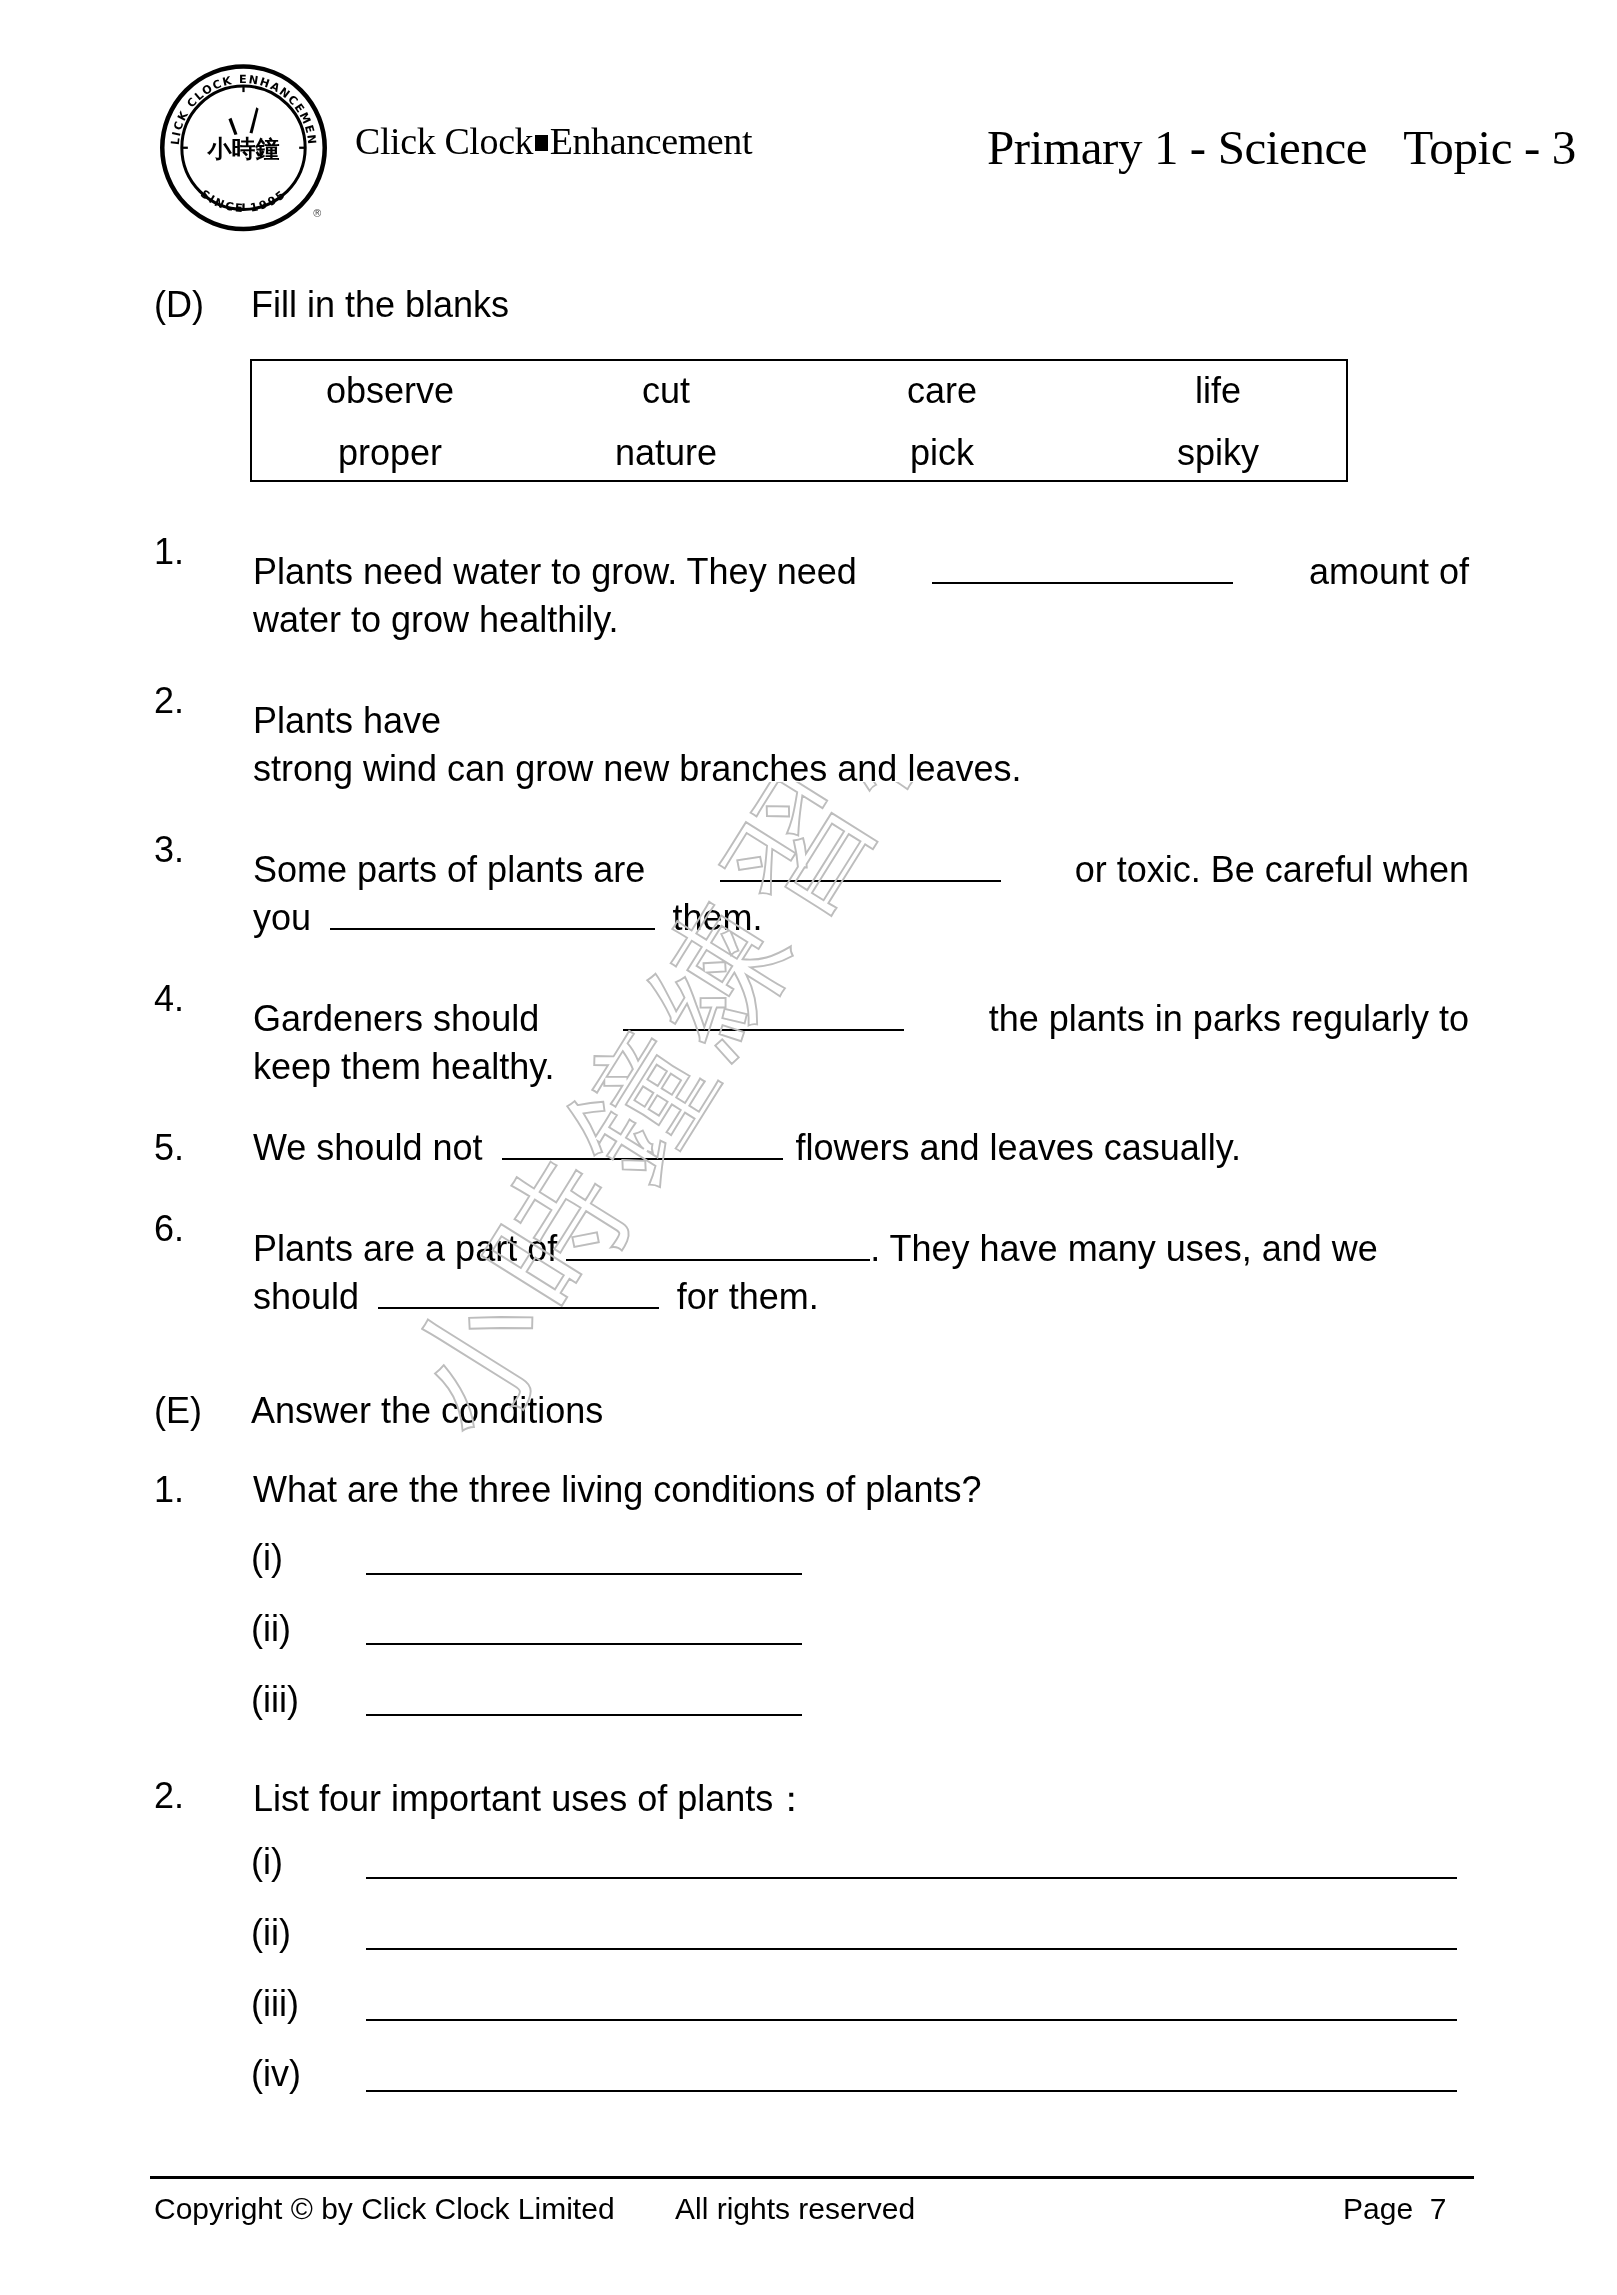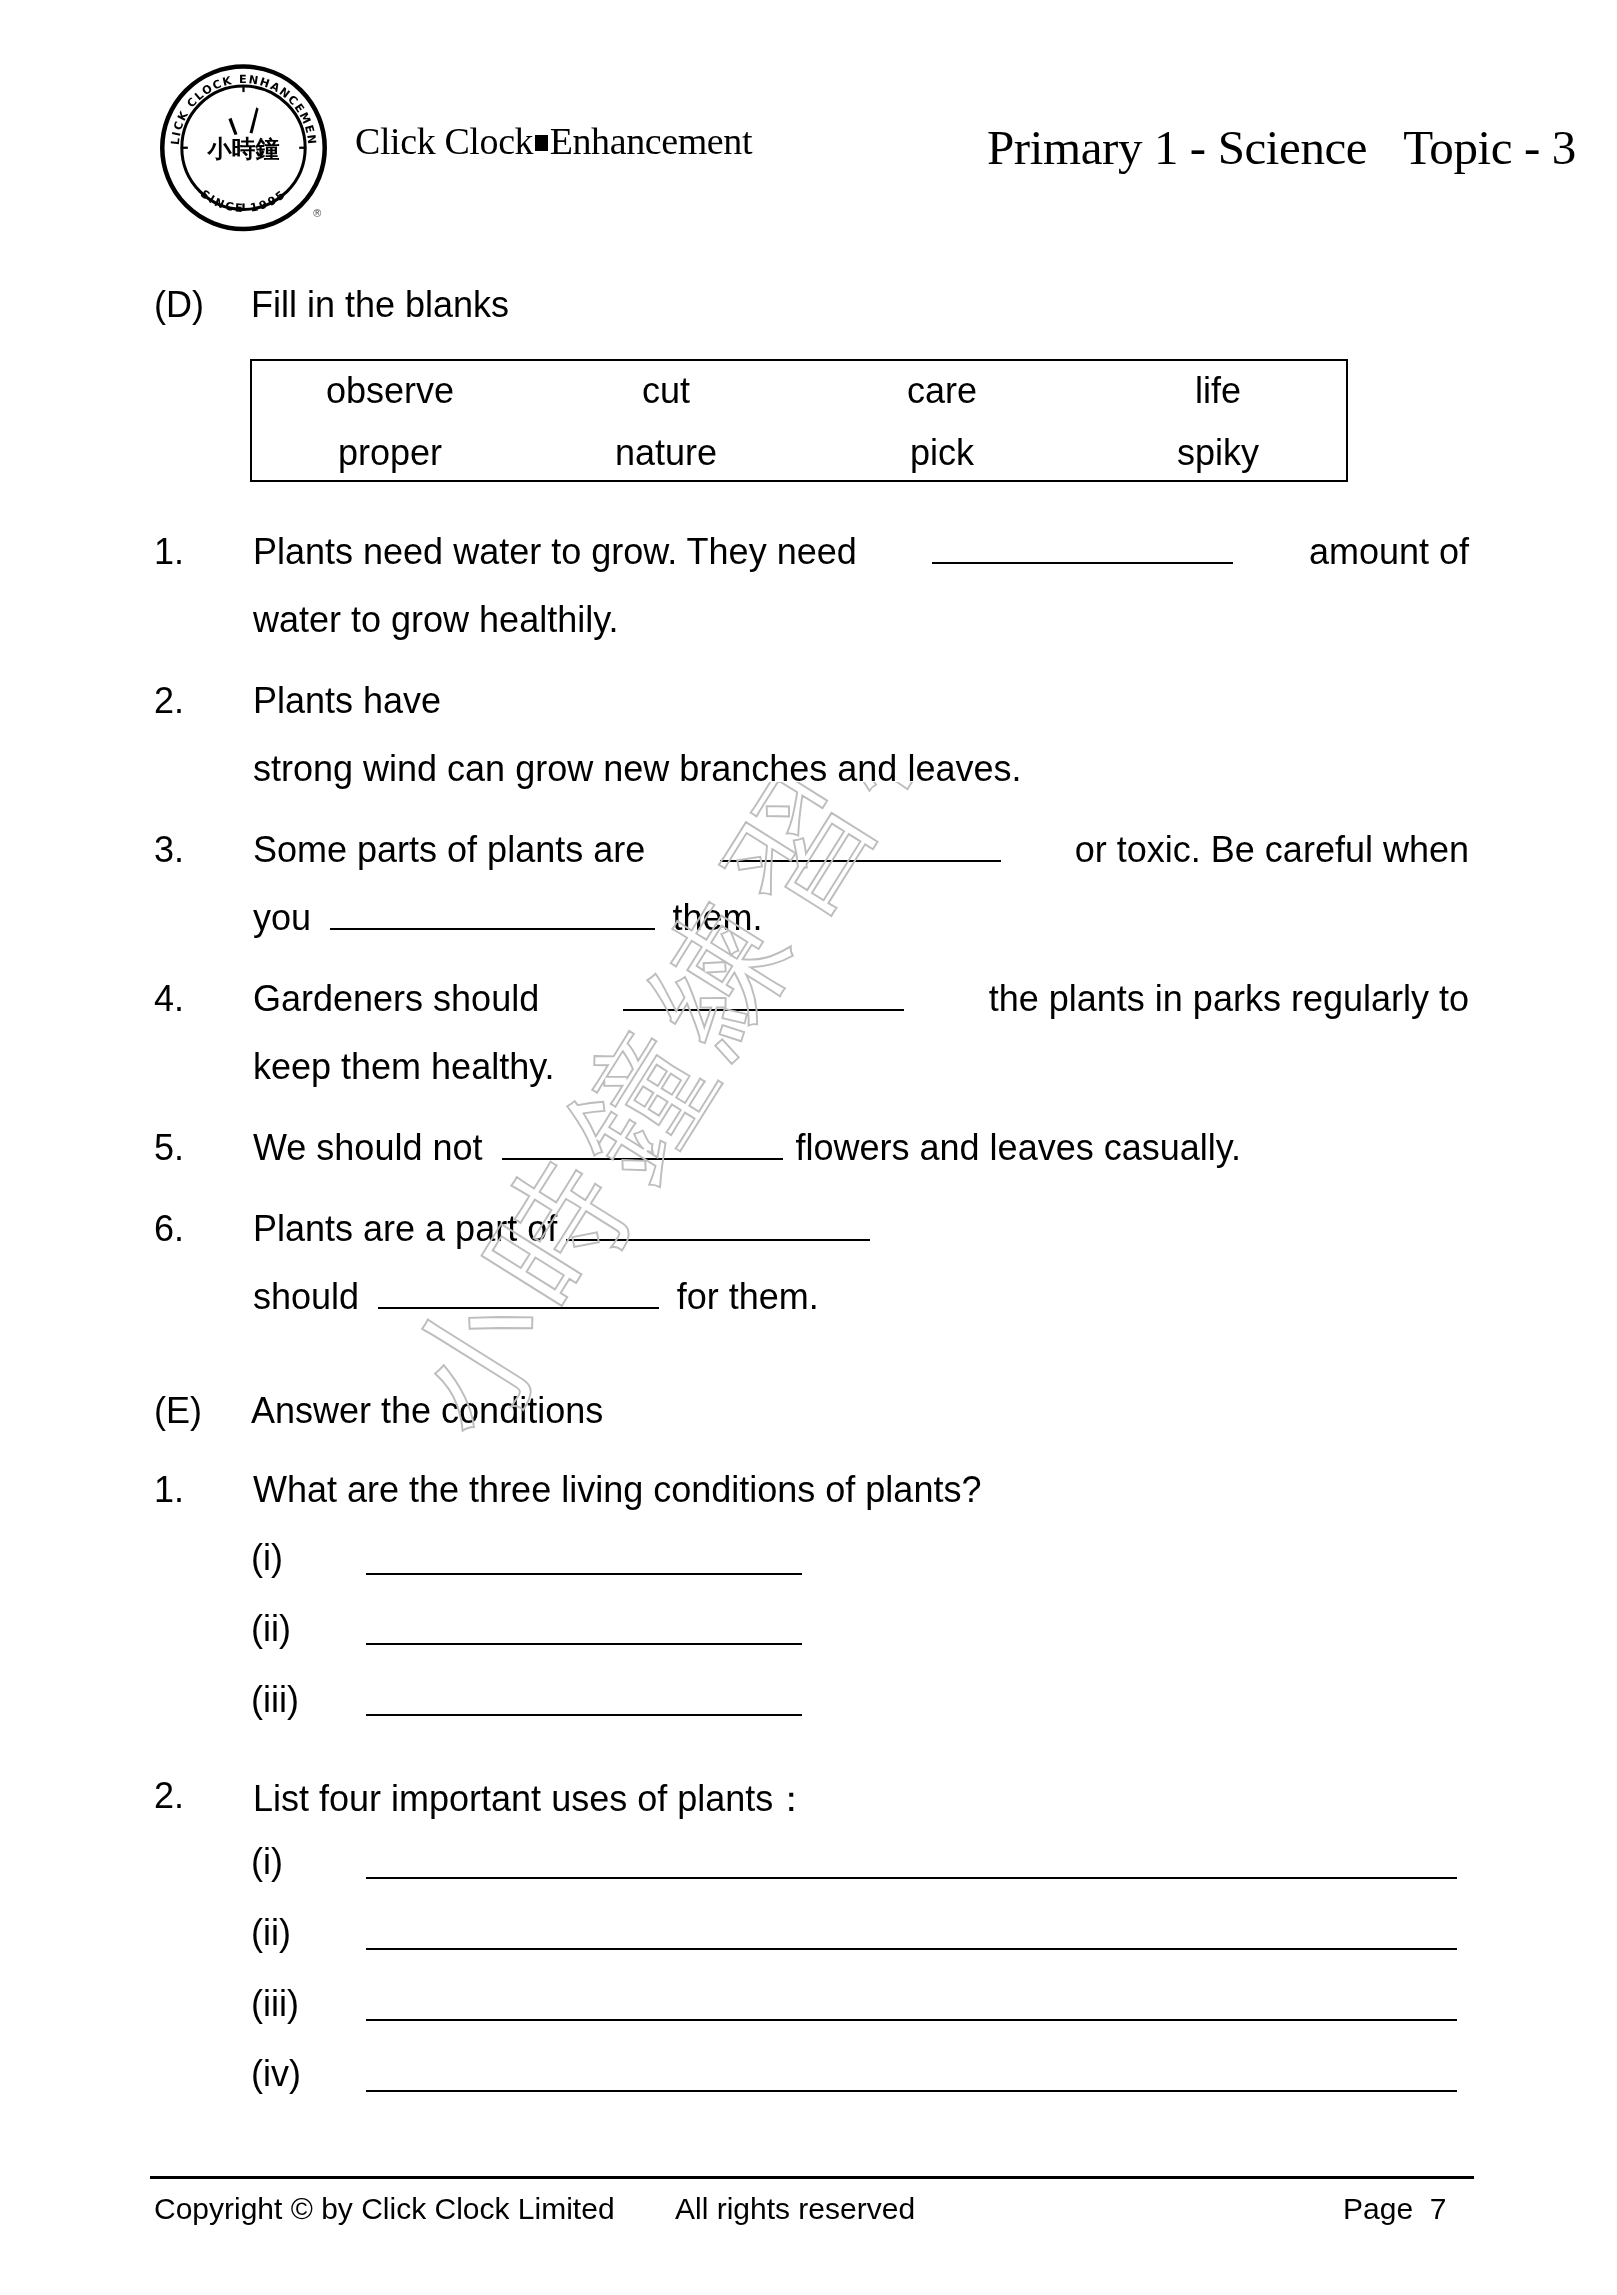--- a/index.html
+++ b/index.html
@@ -17,21 +17,21 @@
   .abs { position: absolute; white-space: nowrap; }
   .t { font-size: 36px; }
   .num { left: 154px; }
   .body { left: 253px; }
 
   
   #wordbox { position: absolute; left: 250px; top: 359px; width: 1098px; height: 123px; border: 2.3px solid #000; box-sizing: border-box; }
   .word { position: absolute; font-size: 36px; transform: translateX(-50%); white-space: nowrap; }
 
   
-  .jline { position: absolute; left: 253px; width: 1216px; font-size: 36px; display: flex; justify-content: space-between; align-items: baseline; white-space: nowrap; }
+  .jline { position: absolute; left: 253px; width: 1216px; font-size: 36px; display: flex; justify-content: space-between; align-items: baseline; white-space: nowrap; margin-top: 20px; }
   .blank { display: inline-block; border-bottom: 2.3px solid #000; height: 29px; vertical-align: baseline; }
 
   .ansline { position: absolute; border-bottom: 2.3px solid #000; height: 0; }
 
   #footer-rule { position: absolute; left: 150px; top: 2176px; width: 1324px; border-top: 3px solid #000; }
   #footer-left { position: absolute; left: 154px; top: 2192px; font-size: 30px; }
   #footer-mid { position: absolute; left: 675px; top: 2192px; font-size: 30px; }
   #footer-right { position: absolute; left: 1343px; top: 2192px; font-size: 30px; }
 
   #watermark { position: absolute; left: 421px; top: 782px; width: 827px; height: 677px; pointer-events: none; }
@@ -123,20 +123,21 @@
   <span>We should not</span>
   <span class="blank" style="width:281px; margin:0 3px 0 9px;"></span>
   <span>flowers and leaves casually.</span>
 </div>
 
 <div class="abs sans t num" style="top:1208px;">6.</div>
 <div class="jline sans" style="top:1208px;">
   <span style="display:flex; align-items:baseline;">
     <span>Plants are a part of</span>
     <span class="blank" style="width:304px; margin-left:9px;"></span>
+      <span>. They have many uses, and we</span>
   </span>
 </div>
 <div class="abs sans t body" style="top:1276px;">
   <span>should</span>
   <span class="blank" style="width:281px; margin:0 7.5px 0 9px;"></span>
   <span>for them.</span>
 </div>
 
 <div class="abs sans t num" style="top:1390px;">(E)</div>
 <div class="abs sans t" style="left:251px; top:1390px;">Answer the conditions</div>

